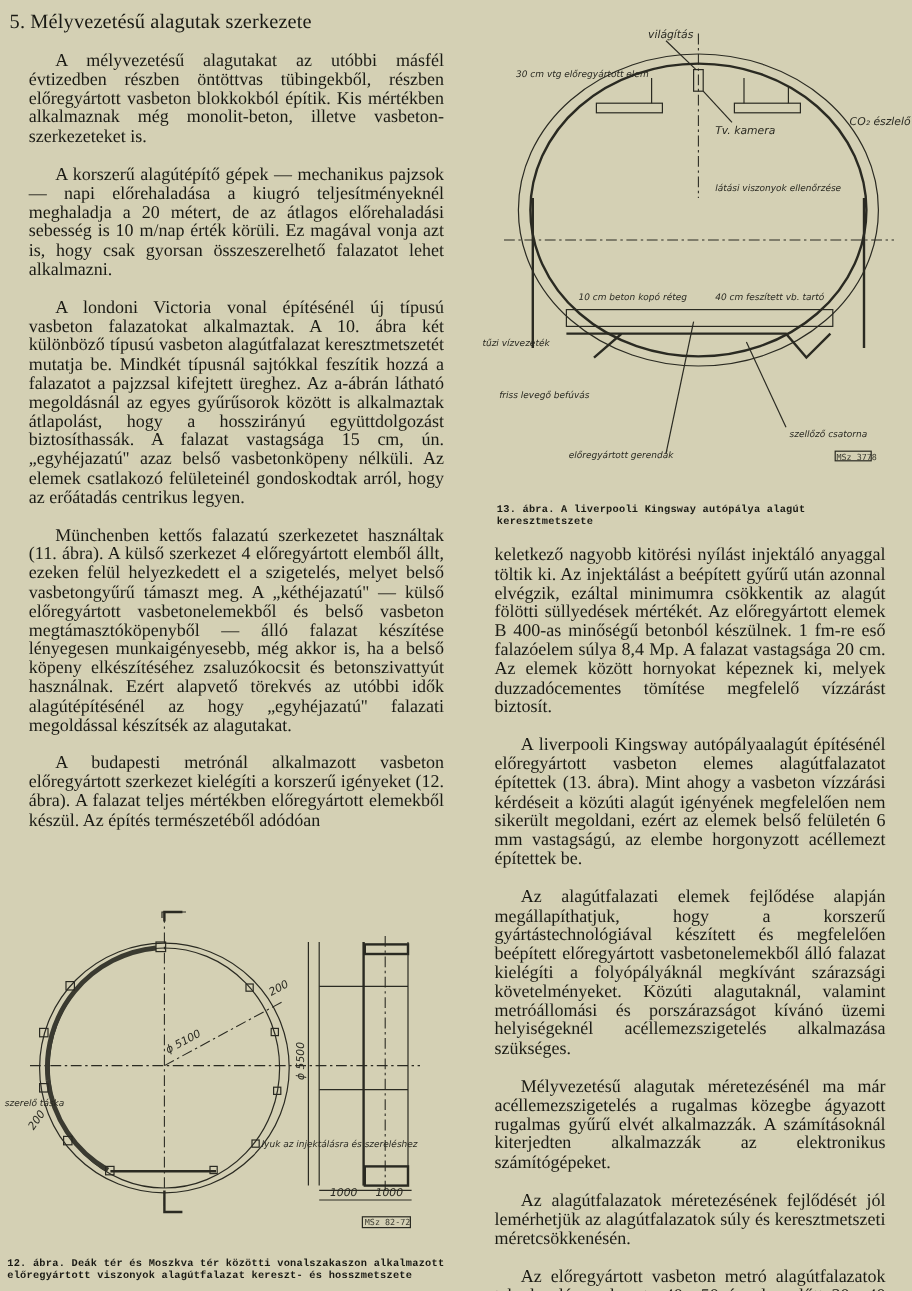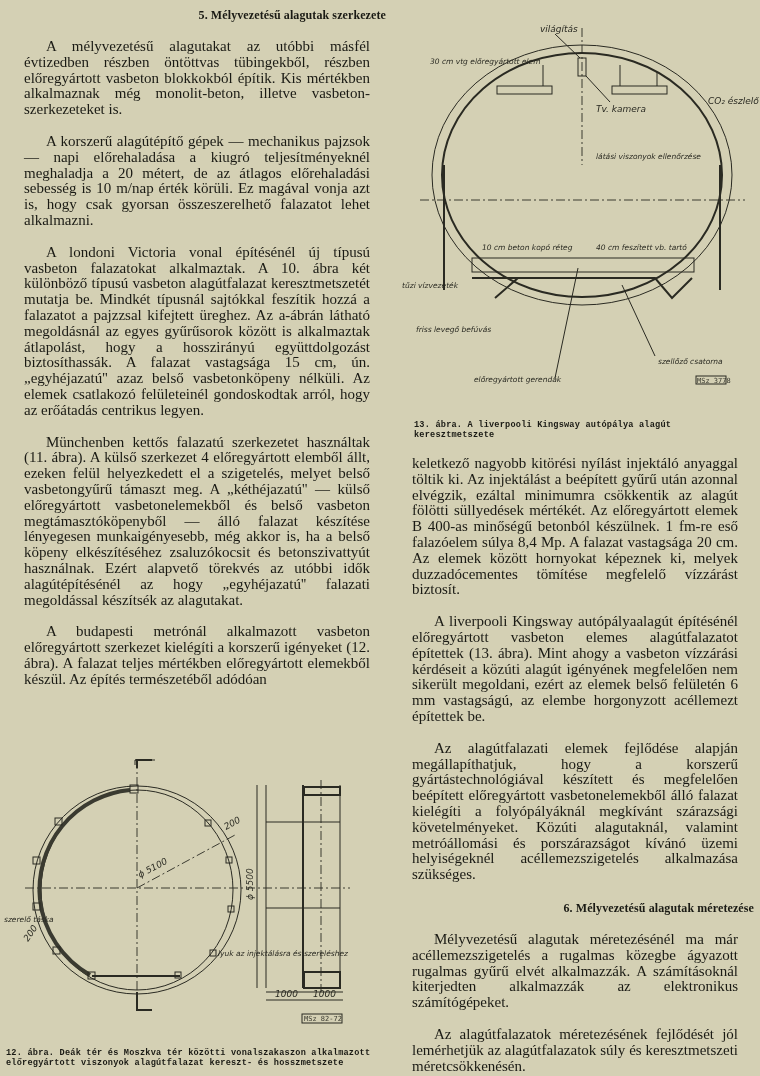--- a/index.html
+++ b/index.html
@@ -8,22 +8,22 @@
       background: #d4d0b4;
       color: #1a1a14;
       font-family: "DejaVu Serif", "Liberation Serif", serif;
       position: relative;
     }
     .col { position: absolute; }
     .col-left { left: 8px; top: 8px; width: 378px; }
     .col-right-text { left: 396px; top: 440px; width: 358px; }
     .heading {
       font-family: "Liberation Serif", serif;
-      font-weight: bold; text-align: right;
-      font-size: 12px; margin: 0 0 4px 0; letter-spacing: 0.1px;
+      font-weight: normal; text-align: left;
+      font-size: 17px; margin: 0 0 4px 0; letter-spacing: 0.1px;
     }
     p.para {
       margin: 16px; font-family: "Liberation Serif", serif;
       font-size: 15px; line-height: 15.8px;
       text-align: justify; text-indent: 22px;
       hyphens: manual;
     }
     p.para + p.para { margin-top: 2px; }
     p.para.gap { margin-top: 7px; }
     .caption {
@@ -157,17 +157,16 @@
 </svg>
 <div class="caption" style="left:414px;top:408px;width:340px;">
   <span>13. ábra.</span>
   <span>A liverpooli Kingsway autópálya alagút keresztmetszete</span>
 </div>
 
 <div class="col col-right-text">
   <p class="para" style="text-indent:0">keletkező nagyobb kitörési nyílást injektáló anyaggal töltik ki. Az injektálást a beépített gyűrű után azonnal elvégzik, ezáltal minimumra csökkentik az alagút fölötti süllyedések mértékét. Az előregyártott elemek B 400-as minőségű betonból készülnek. 1 fm-re eső falazóelem súlya 8,4 Mp. A falazat vastagsága 20 cm. Az elemek között hornyokat képeznek ki, melyek duzzadócementes tömítése megfelelő vízzárást biztosít.</p>
   <p class="para">A liverpooli Kingsway autópályaalagút építésénél előregyártott vasbeton elemes alagútfalazatot építettek (13. ábra). Mint ahogy a vasbeton vízzárási kérdéseit a közúti alagút igényének megfelelően nem sikerült megoldani, ezért az elemek belső felületén 6 mm vastagságú, az elembe horgonyzott acéllemezt építettek be.</p>
   <p class="para gap">Az alagútfalazati elemek fejlődése alapján megállapíthatjuk, hogy a korszerű gyártástechnológiával készített és megfelelően beépített előregyártott vasbetonelemekből álló falazat kielégíti a folyópályáknál megkívánt szárazsági követelményeket. Közúti alagutaknál, valamint metróállomási és porszárazságot kívánó üzemi helyiségeknél acéllemezszigetelés alkalmazása szükséges.</p>
-  <h2 class="heading" style="margin-top:18px;margin-bottom:6px;">6. Mélyvezetésű alagutak méretezése</h2>
   <p class="para">Mélyvezetésű alagutak méretezésénél ma már acéllemezszigetelés a rugalmas közegbe ágyazott rugalmas gyűrű elvét alkalmazzák. A számításoknál kiterjedten alkalmazzák az elektronikus számítógépeket.</p>
   <p class="para">Az alagútfalazatok méretezésének fejlődését jól lemérhetjük az alagútfalazatok súly és keresztmetszeti méretcsökkenésén.</p>
   <p class="para">Az előregyártott vasbeton metró alagútfalazatok teherhordó szerkezete 40—50 évvel ezelőtt 30—40 cm vtg volt, a budapesti metrónál már csak</p>
 </div>
 
 </body></html>

